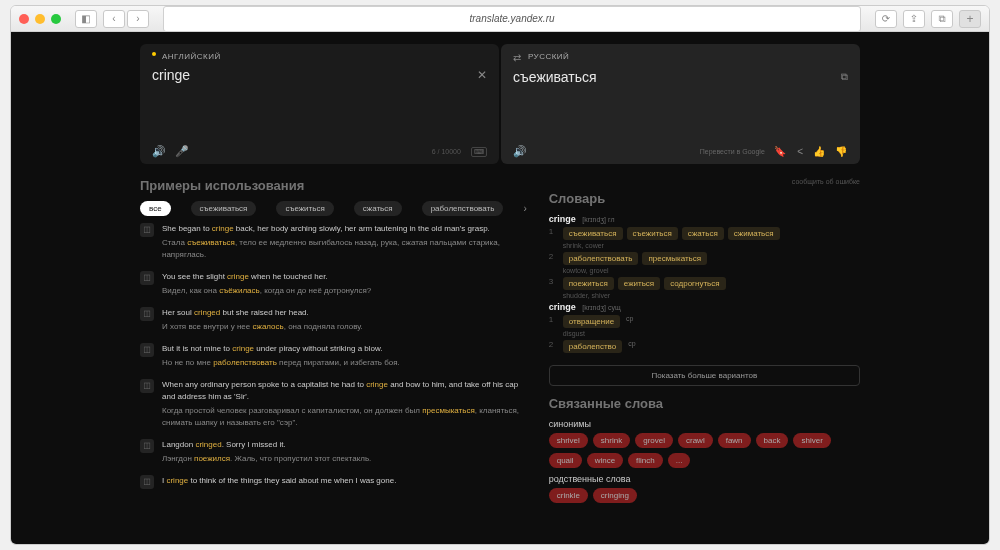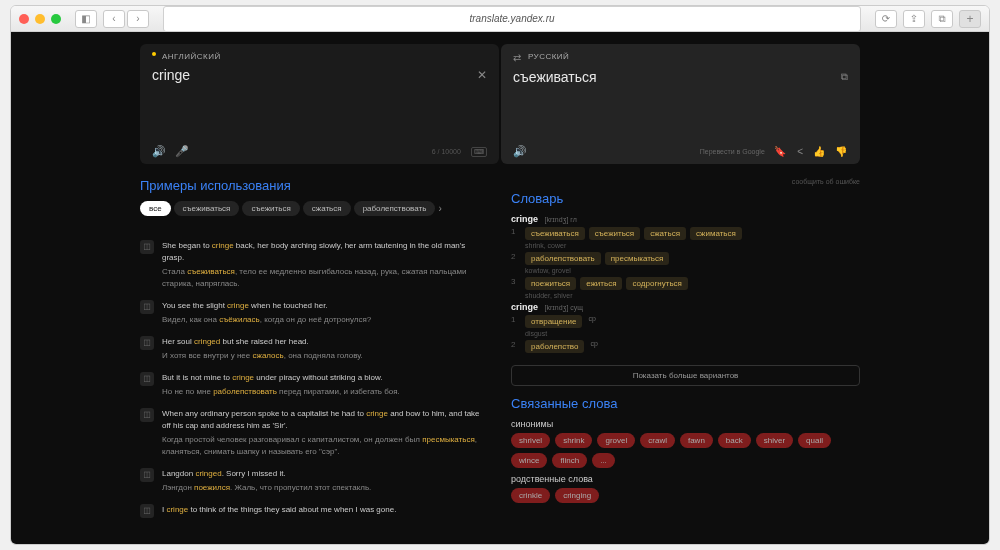--- a/index.html
+++ b/index.html
@@ -63,23 +63,23 @@
   .swap-ic { color:#888; font-size:10px;}
   .main-text { font-size:14px; color:#e8e8e8; flex:1;}
   .panel-bottom { display:flex; align-items:center; gap:10px; font-size:10px; color:#777; margin-top:auto;}
   .spacer{flex:1;}
   .ic { cursor:pointer; color:#888; font-size:11px;}
   .counter{font-size:7px;color:#555;}
   .kb-badge{border:1px solid #444;border-radius:2px;padding:0 2px;font-size:7px;color:#666;}
   .gtrans{font-size:7px;color:#666;}
   .columns { display:flex; gap:22px;}
   .col { flex:1; font-size:9px;}
-  .h2 { font-size:13px; font-weight:400; color:#3b82f6; margin-bottom:8px;}
+  .h2 { font-size:13px; font-weight:700; color:#737373; margin-bottom:8px;}
   .err-link{font-size:7px;color:#555;text-align:right;margin-bottom:6px;}
-  .chips { display:flex; gap:3px; align-items:center; margin-bottom:24px; overflow:hidden;}
+  .chips { display:flex; gap:20px; align-items:center; margin-bottom:7px; overflow:hidden;}
   .chip {
     background:#242424; color:#bbb; border-radius:10px; padding:3px 9px; font-size:8px; white-space:nowrap;
   }
   .chip.active{background:#fff;color:#111;}
   .chev{color:#888;font-size:10px;}
   .ex { display:flex; gap:8px; margin-bottom:10px; font-size:8px; line-height:1.5;}
   .ex-ic{width:14px;height:14px;background:#242424;border-radius:3px;flex-shrink:0;display:flex;align-items:center;justify-content:center;color:#666;font-size:8px;}
   .ex .en{color:#ccc;}
   .ex .ru{color:#888;margin-top:2px;}
   .hl{color:#e0b040;}

